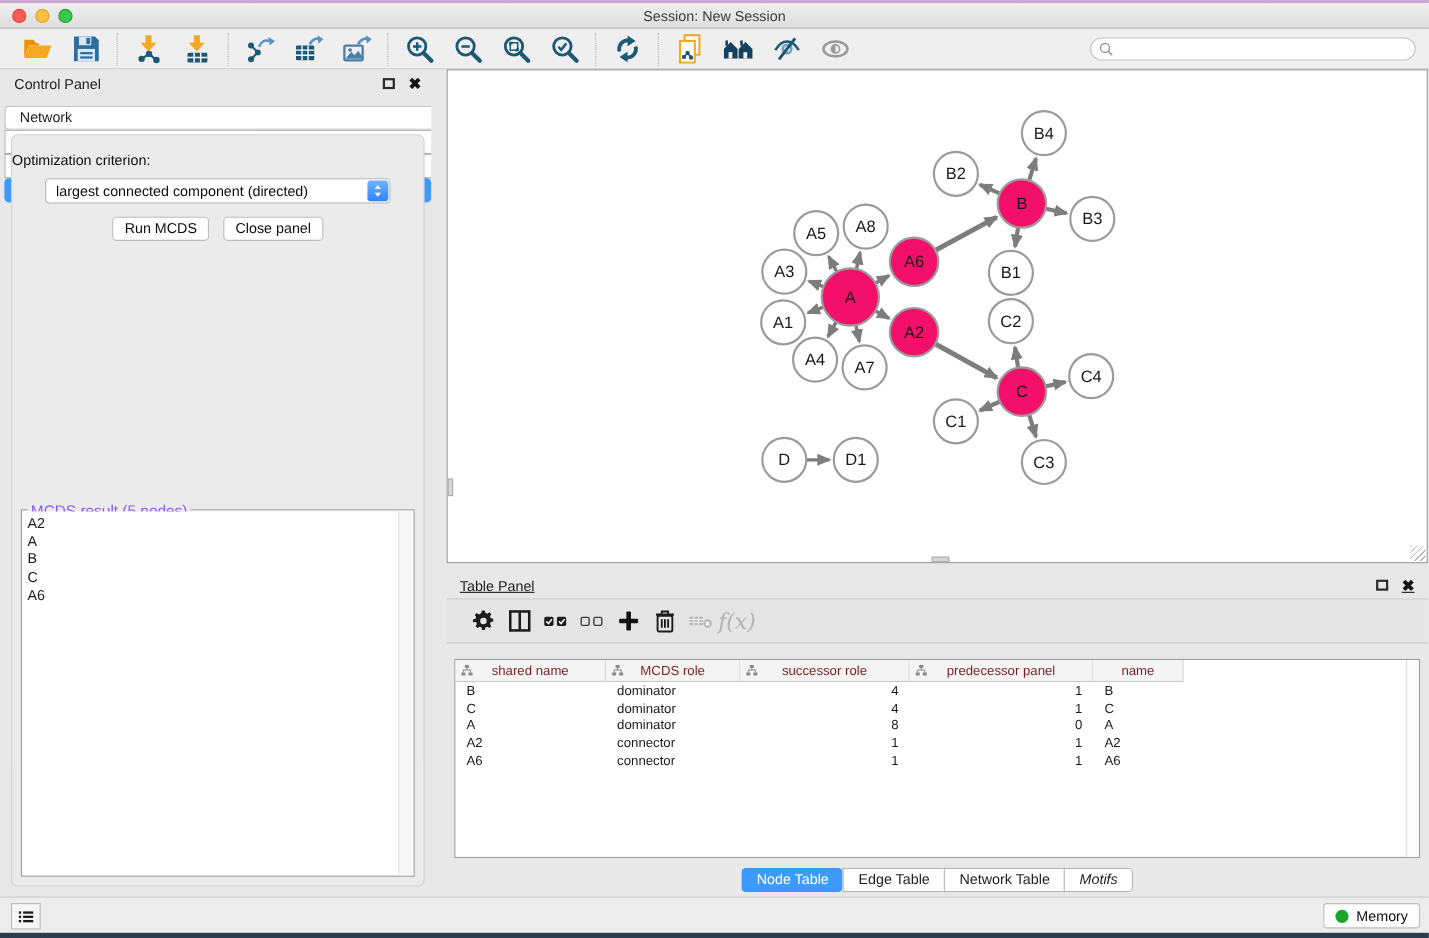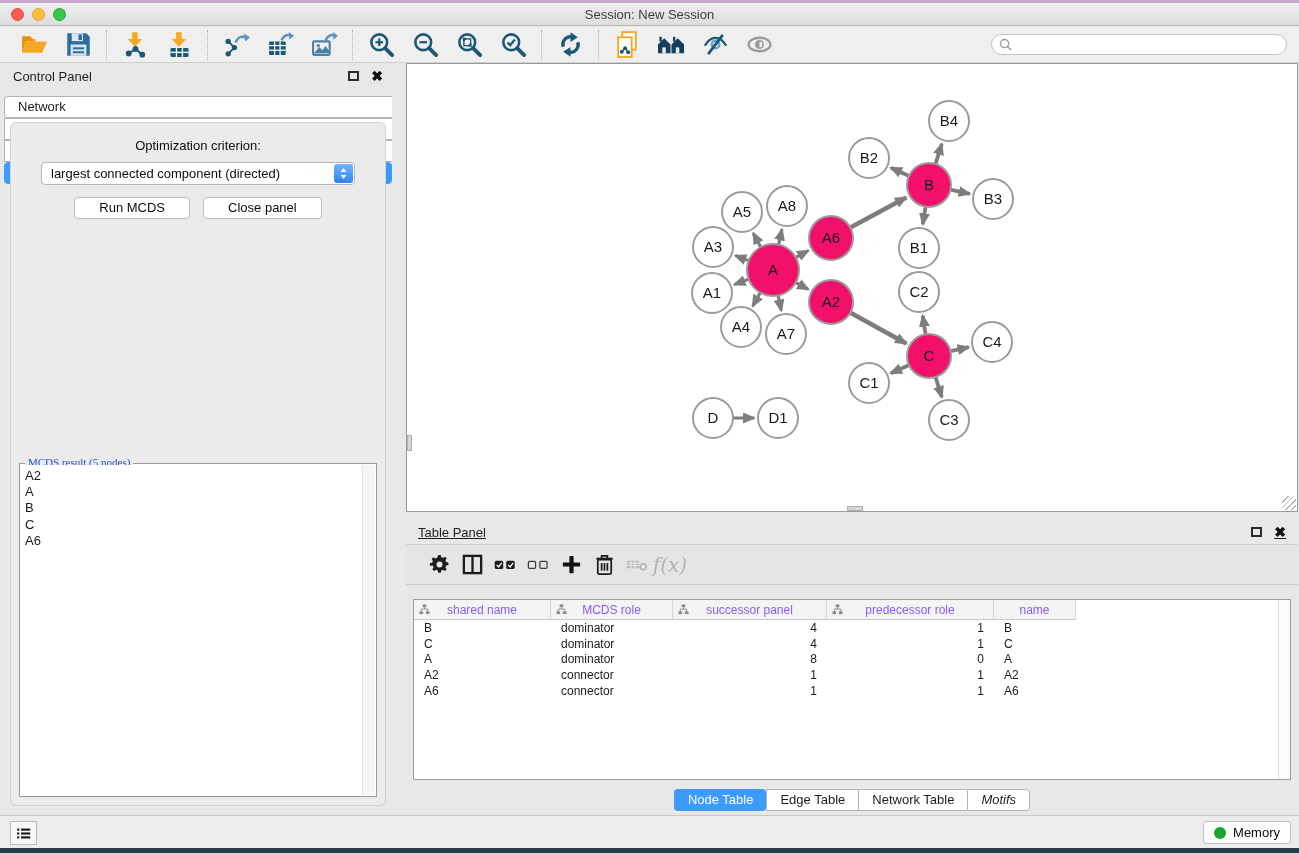--- a/index.html
+++ b/index.html
@@ -40,31 +40,31 @@
   .float-icon { width:11px; height:10px; border:2px solid #2b2b2b; margin-right:12px; }
   .close-icon { font-size:14px; font-weight:bold; color:#111; line-height:1; }
   .cp-tabs { display:flex; justify-content:center; margin-top:9px;flex-direction:column; }
   .seg-tab { font-size:13px; height:22px; line-height:20px; padding:0 13px; background:#fff;
     border:1px solid #b3b3b3; border-right-width:0; color:#1d1d1d; cursor:default; }
   .seg-tab:first-child { border-radius:4px 0 0 4px; }
   .seg-tab:last-child { border-right-width:1px; border-radius:0 4px 4px 0;font-style:italic; }
   .seg-tab.selected { background:#3e9bfe; border-color:#3e9bfe; color:#fff; border-radius:4px; }
   .cp-body { position:absolute; top:57px; left:6px; right:6px; bottom:4px; background:#ebebeb;
     border:1px solid #d2d2d2; border-radius:6px; }
-  .opt-label { text-align:center; margin-top:15px; font-size:13px; color:#0d0d0d; }
+  .opt-label { margin-top:15px; font-size:13px; color:#0d0d0d; }
   .dropdown { margin:9px auto 0; width:314px; height:23px; background:#fff; border:1px solid #b5b5b5;
     border-radius:4px; position:relative; font-size:13px; line-height:21px; padding-left:9px; color:#0d0d0d; }
   .dd-stepper { position:absolute; right:1px; top:1px; width:19px; height:19px; border-radius:3px;
     background:linear-gradient(#6fb4fe,#2f83f7); display:flex; align-items:center; justify-content:center; }
   .cp-buttons { display:flex; justify-content:center; gap:13px; margin-top:12px; }
   .btn { background:#fff; border:1px solid #bdbdbd; border-radius:4px; font-size:13px;
-    height:22px; line-height:20px; padding:0 24px; color:#0d0d0d; cursor:default; }
+    height:22px; line-height:20px; padding:0 10px; color:#0d0d0d; cursor:default; }
   .result-group { position:absolute; top:340px; left:8px; right:8px; bottom:8px;
     border:1px solid #9b9b9b; background:#fff; }
-  .result-legend { position:absolute; top:-8px; left:5px; background:#ebebeb; padding:0 3px; font-size:11px; color:#1d4ed8;font-family:Liberation Serif, serif; }
+  .result-legend { position:absolute; top:-8px; left:5px; background:#ebebeb; padding:0 3px; font-size:14px; color:#8b5cf6; }
   .result-list { position:absolute; inset:1px; background:#fff; padding:3px 0 0 4px; font-size:13px; line-height:16.2px; overflow:hidden; }
   .result-scroll { position:absolute; top:1px; bottom:1px; right:1px; width:13px; background:#f6f6f6; border-left:1px solid #e3e3e3; }
 
   
   .network-frame { position:absolute; left:406px; top:0; width:892px; height:449px;
     background:#fff; border:1px solid #9a9a9a; }
   .nf-titlebar { position:absolute; top:0; left:0; right:0; height:24px;
     background:linear-gradient(#ededed,#d8d8d8); border-bottom:1px solid #aaa; }
   .nf-traffic { position:absolute; top:6px; left:11px; display:flex; gap:8px; }
   .nf-traffic .light { width:11px; height:11px; }
@@ -78,21 +78,21 @@
 
   
   .table-panel { position:absolute; left:406px; top:457px; width:892px; height:293px; }
   .tp-header { height:24px; display:flex; align-items:center; padding:0 12px; font-size:13px; color:#1d1d1d;text-decoration:underline; }
   .tp-toolbar { height:41px; background:#e5e5e5; border-top:1px solid #cdcdcd; border-bottom:1px solid #cdcdcd;
     display:flex; align-items:center; gap:5px; padding:0 19px; }
   .tp-toolbar .tb-btn svg { width:23px; height:23px; }
   .fx { font-family:"DejaVu Serif", serif; font-style:italic; font-size:20px; color:#b3b3b3; }
   .tp-table { position:absolute; top:79px; left:7px; right:7px; bottom:33px; background:#fff;
     border:1px solid #9e9e9e; overflow:hidden; }
-  .thead { display:flex; height:20px; font-size:12px; color:#8b5cf6; }
+  .thead { display:flex; height:20px; font-size:12px; color:#7f1d1d; }
   .th { background:#f4f4f4; border-bottom:1px solid #c9c9c9; border-right:1px solid #d8d8d8;
     display:flex; align-items:center; justify-content:center; position:relative; }
   .th .col-icon { position:absolute; left:5px; top:4px; }
   .tr { display:flex; height:15.7px; font-size:12px; align-items:center; }
   .td { padding:0 10px; overflow:hidden; white-space:nowrap; }
   .v-scroll { position:absolute; top:0; bottom:0; right:0; width:12px; background:#fbfbfb; border-left:1px solid #ddd; }
   .tp-tabs { position:absolute; bottom:2px; left:0; right:0; display:flex; justify-content:center; }
 
   
   .statusbar { position:absolute; top:815px; left:0; right:0; height:33px; background:#ececec; border-top:1px solid #c9c9c9; }
@@ -557,32 +557,32 @@
           </div>
           <div class="th" style="width: 154px;">
             <svg class="col-icon" width="11" height="11" viewBox="0 0 12 12">
               <g fill="#8a8a8a">
                 <rect x="4" y="0.5" width="4" height="3"></rect>
                 <rect x="0.5" y="8" width="4" height="3"></rect>
                 <rect x="7.5" y="8" width="4" height="3"></rect>
               </g>
               <path d="M6 3.5v2M2.5 8V5.5h7V8" stroke="#8a8a8a" fill="none" stroke-width="1"></path>
             </svg>
-            <span>successor panel</span>
+            <span>successor role</span>
           </div>
           <div class="th" style="width: 167px;">
             <svg class="col-icon" width="11" height="11" viewBox="0 0 12 12">
               <g fill="#8a8a8a">
                 <rect x="4" y="0.5" width="4" height="3"></rect>
                 <rect x="0.5" y="8" width="4" height="3"></rect>
                 <rect x="7.5" y="8" width="4" height="3"></rect>
               </g>
               <path d="M6 3.5v2M2.5 8V5.5h7V8" stroke="#8a8a8a" fill="none" stroke-width="1"></path>
             </svg>
-            <span>predecessor role</span>
+            <span>predecessor panel</span>
           </div>
           <div class="th" style="width: 82px;">
             <span>name</span>
           </div>
         </div>
       <div id="table-body">
           <div class="tr">
             <div class="td" style="width: 137px; text-align: left;">B</div>
             <div class="td" style="width: 122px; text-align: left;">dominator</div>
             <div class="td" style="width: 154px; text-align: right;">4</div>

